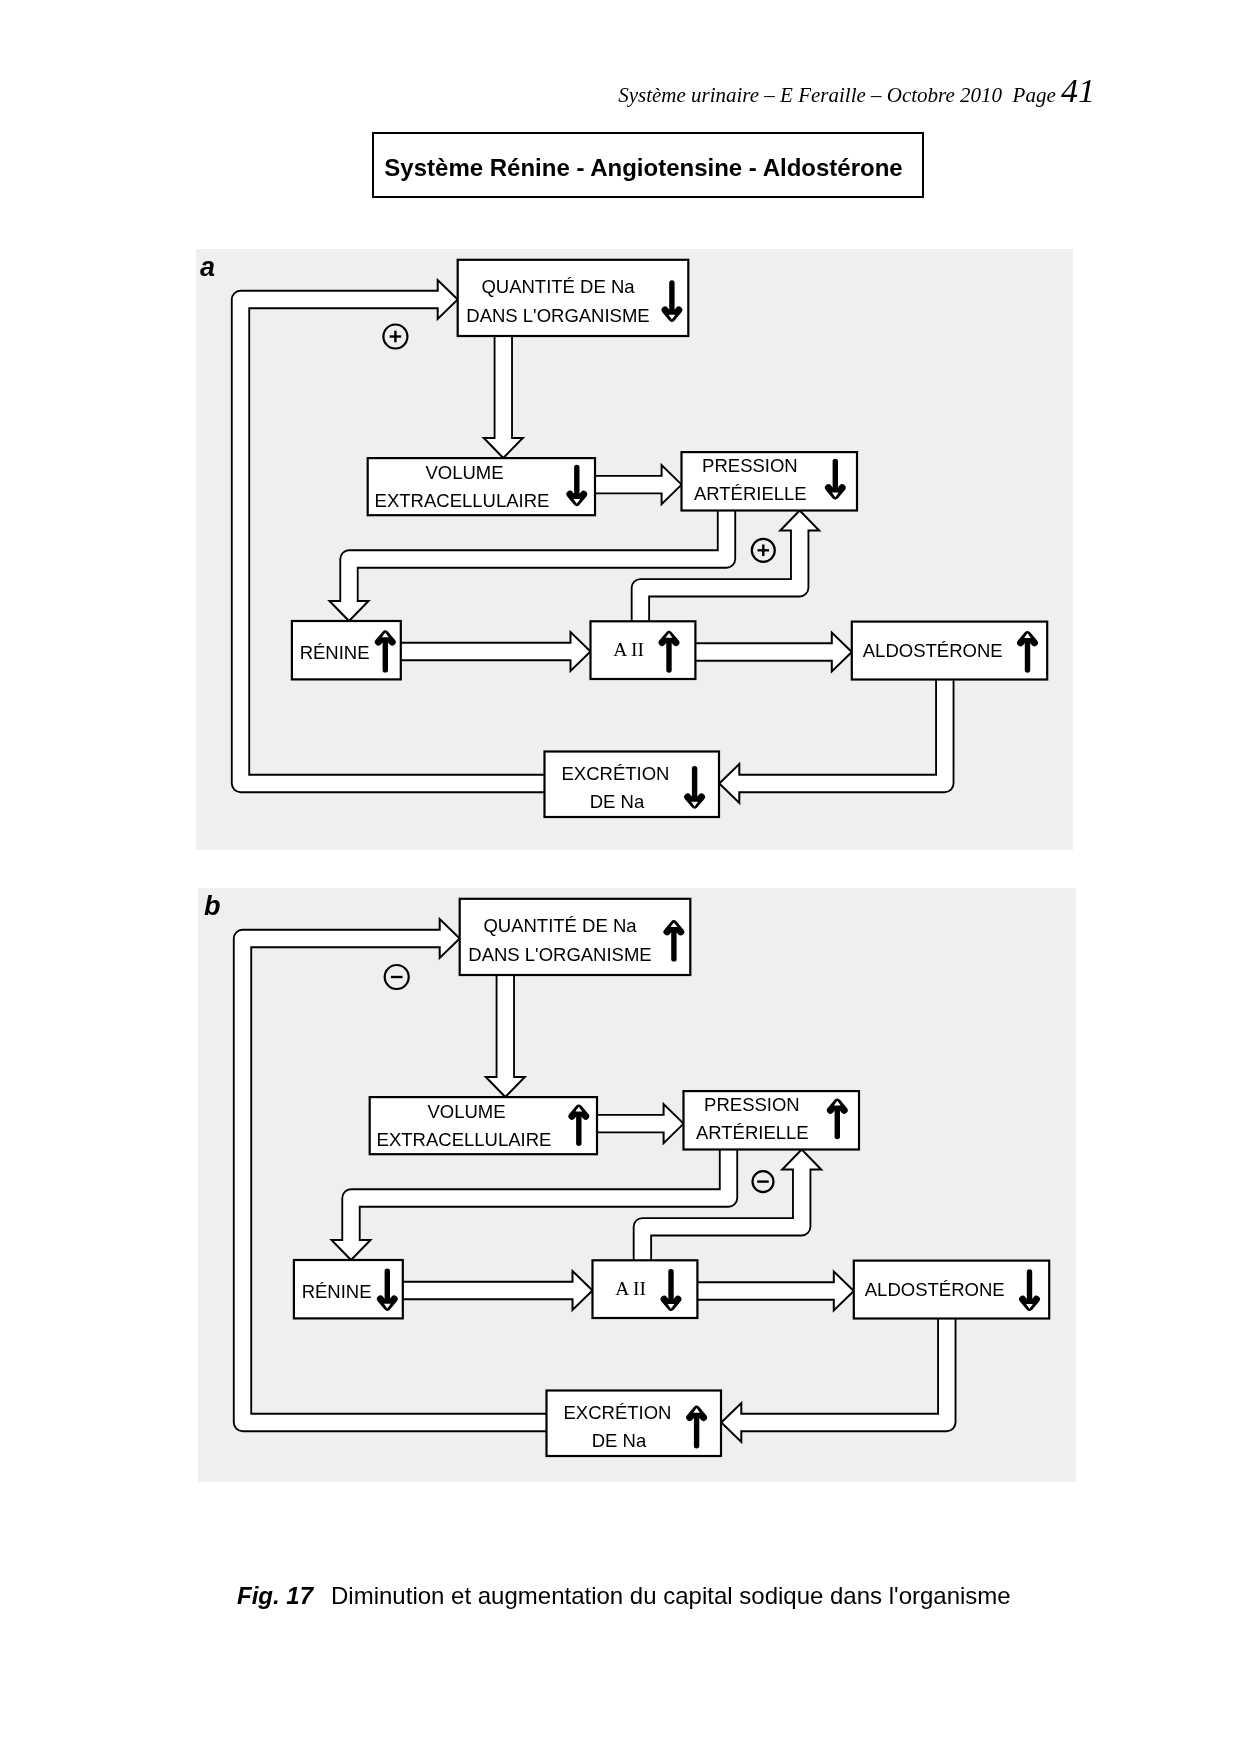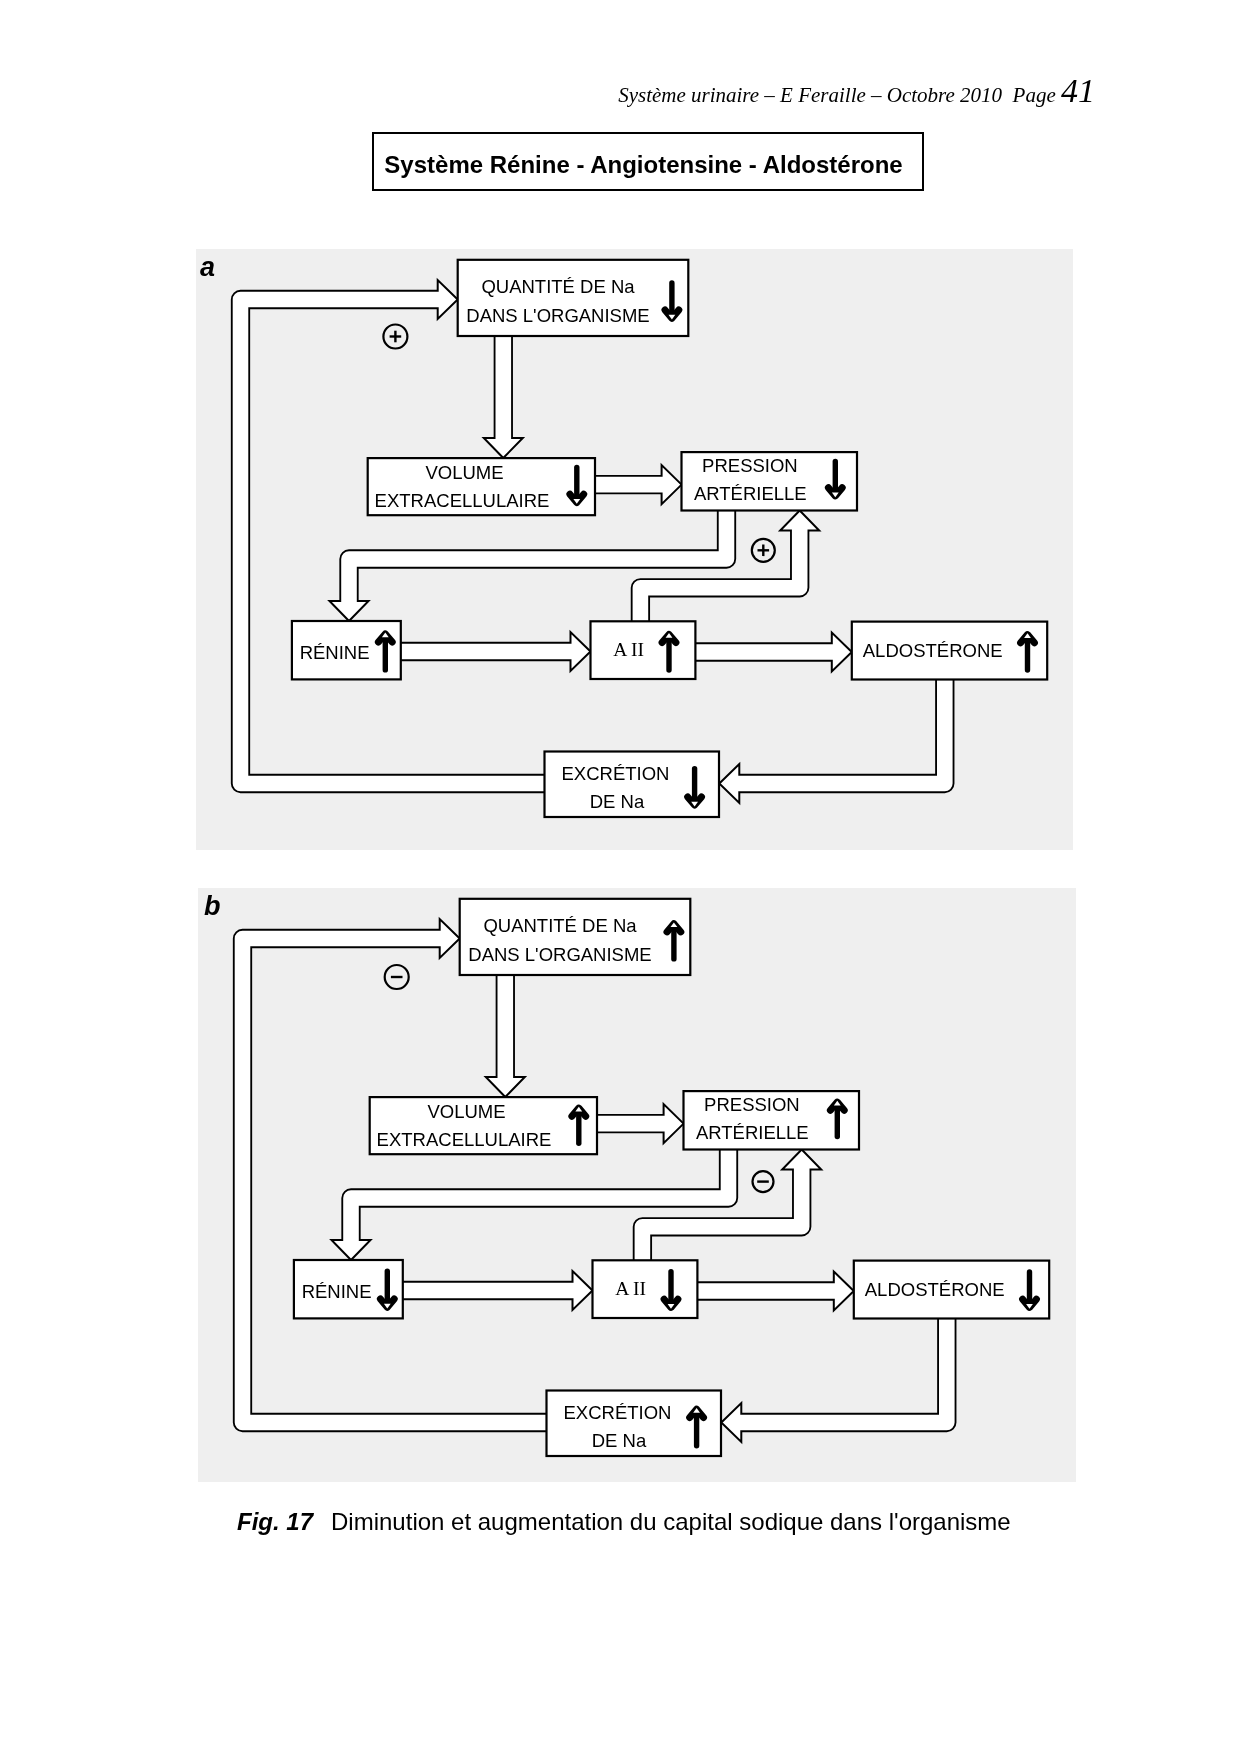--- a/index.html
+++ b/index.html
@@ -1,20 +1,20 @@
 <!DOCTYPE html>
 <html><head><meta charset="utf-8">
 <style>
   html,body { margin:0; padding:0; background:#fff; width:1240px; height:1755px; }
   body { position:relative; font-family:"Liberation Sans",sans-serif; color:#000; }
   .abs { position:absolute; }
 </style></head>
 <body>
   <div class="abs" id="hdr" style="right:145px;top:73px;font-family:'Liberation Serif',serif;font-style:italic;font-size:21px;line-height:36px;white-space:nowrap;">Système urinaire – E Feraille – Octobre 2010&nbsp; Page <span style="font-size:34px;">41</span></div>
-  <div class="abs" style="left:372px;top:132px;width:552px;height:59px;border:2.2px solid #000;box-sizing:border-box;display:flex;align-items:center;justify-content:center;padding-right:9px;padding-top:6px;font-size:24px;font-weight:bold;white-space:nowrap;">Système Rénine - Angiotensine - Aldostérone</div>
+  <div class="abs" style="left:372px;top:132px;width:552px;height:66px;border:2.2px solid #000;box-sizing:border-box;display:flex;align-items:center;justify-content:center;padding-right:9px;padding-top:6px;font-size:24px;font-weight:bold;white-space:nowrap;">Système Rénine - Angiotensine - Aldostérone</div>
   <svg class="abs" style="left:196px;top:249px;" width="877" height="601" viewBox="0 0 877 601">
     <rect x="0" y="0" width="877" height="601" fill="#efefef"></rect>
     <polygon points="261.7,50.5 241.7,31.0 241.7,70.0" fill="#fff" stroke="#000" stroke-width="2"></polygon>
     <path d="M 349.0 534.5 L 44.5 534.5 L 44.5 50.5 L 241.7 50.5" fill="none" stroke="#000" stroke-width="19.3" stroke-linejoin="round" stroke-linecap="butt"></path>
     <path d="M 349.0 534.5 L 44.5 534.5 L 44.5 50.5 L 241.7 50.5 L 246.2 50.5" fill="none" stroke="#fff" stroke-width="15.6" stroke-linejoin="round" stroke-linecap="butt"></path>
     <polygon points="307.3,209.0 287.8,189.0 326.8,189.0" fill="#fff" stroke="#000" stroke-width="2"></polygon>
     <path d="M 307.3 84.0 L 307.3 189.0" fill="none" stroke="#000" stroke-width="19.3" stroke-linejoin="round" stroke-linecap="butt"></path>
     <path d="M 307.3 84.0 L 307.3 189.0 L 307.3 193.5" fill="none" stroke="#fff" stroke-width="15.6" stroke-linejoin="round" stroke-linecap="butt"></path>
     <polygon points="485.6,235.6 465.6,216.1 465.6,255.1" fill="#fff" stroke="#000" stroke-width="2"></polygon>
     <path d="M 397.0 235.6 L 465.6 235.6" fill="none" stroke="#000" stroke-width="19.3" stroke-linejoin="round" stroke-linecap="butt"></path>
@@ -145,13 +145,13 @@
     <polygon points="828.1,416.0 834.9,416.0 831.5,420.7" fill="#fff"></polygon>
     <path d="M 498.6 557.8 L 498.6 524.7" stroke="#000" stroke-width="5.4" stroke-linecap="round" fill="none"></path>
     <path d="M 491.7 529.5 L 498.6 521.3 L 505.5 529.5" stroke="#000" stroke-width="7" stroke-linecap="round" stroke-linejoin="round" fill="none"></path>
     <polygon points="495.2,524.7 502.0,524.7 498.6,520.0" fill="#fff"></polygon>
     <circle cx="198.7" cy="89" r="12" fill="none" stroke="#000" stroke-width="2.2"></circle>
     <path d="M 192.9 89 L 204.5 89" stroke="#000" stroke-width="2.4" fill="none"></path>
     <circle cx="565" cy="293.6" r="10.5" fill="none" stroke="#000" stroke-width="2.2"></circle>
     <path d="M 559.2 293.6 L 570.8 293.6" stroke="#000" stroke-width="2.4" fill="none"></path>
     <text x="6" y="27" style="font-family:&quot;Liberation Sans&quot;,sans-serif;font-size:27px;font-weight:bold;font-style:italic">b</text>
   </svg>
-  <div class="abs" id="cap" style="left:237px;top:1508px;font-size:24px;line-height:27px;white-space:nowrap;"><span style="font-weight:bold;font-style:italic;">Fig. 17</span><span style="display:inline-block;width:18px;"></span>Diminution et augmentation du capital sodique dans l'organisme</div>
+  <div class="abs" id="cap" style="left:237px;top:1582px;font-size:24px;line-height:27px;white-space:nowrap;"><span style="font-weight:bold;font-style:italic;">Fig. 17</span><span style="display:inline-block;width:18px;"></span>Diminution et augmentation du capital sodique dans l'organisme</div>
 
 </body></html>

